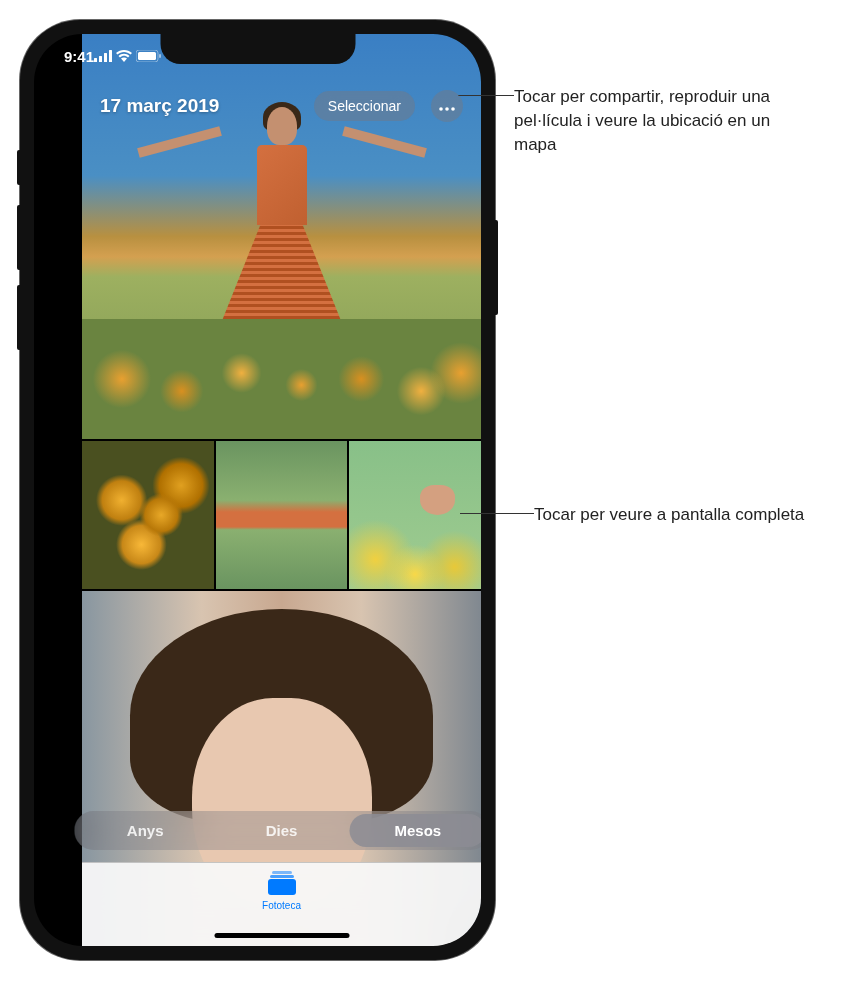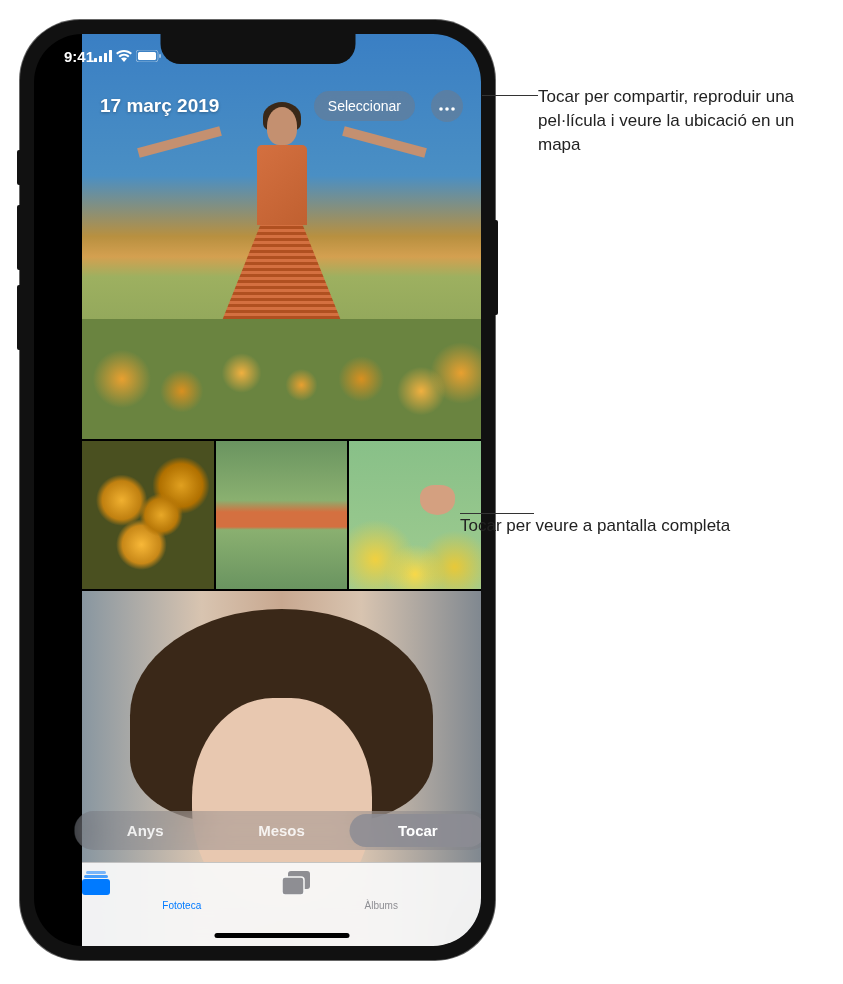--- a/index.html
+++ b/index.html
@@ -372,20 +372,21 @@
       backdrop-filter: blur(20px);
       border-top: 0.5px solid rgba(0,0,0,0.2);
       display: flex;
       padding-top: 6px;
       z-index: 50;
     }
     .tab-item {
       flex: 1;
       display: flex;
       flex-direction: column;
+      align-items: center;
       gap: 3px;
       background: transparent;
       border: none;
       color: #8e8e93;
       cursor: pointer;
     }
     .tab-item.active {
       color: #007aff;
     }
     .tab-icon {
@@ -499,53 +500,44 @@
                     <circle cx="8" cy="2" r="1.8" fill="#fff"></circle>
                     <circle cx="14" cy="2" r="1.8" fill="#fff"></circle>
                   </svg>
               </span>
             </button>
           </div>
         </div>
 
         <div class="segment-control">
           <button class="segment">Anys</button>
-          <button class="segment">Mesos</button>
-          <button class="segment active">Tocar</button>
+          <button class="segment">Dies</button>
+          <button class="segment active">Mesos</button>
         </div>
 
         <div class="tab-bar">
           <button class="tab-item active">
             <span class="tab-icon">
               <svg width="28" height="24" viewBox="0 0 28 24">
                   <rect x="4" y="0" width="20" height="3" rx="1.5" fill="currentColor" opacity="0.5"></rect>
                   <rect x="2" y="4" width="24" height="3" rx="1.5" fill="currentColor" opacity="0.7"></rect>
                   <rect x="0" y="8" width="28" height="16" rx="3" fill="currentColor"></rect>
                 </svg>
             </span>
             <span class="tab-label">Fototeca</span>
           </button>
-          <button class="tab-item">
-            <span class="tab-icon">
-              <svg width="28" height="24" viewBox="0 0 28 24">
-                  <rect x="6" y="0" width="22" height="18" rx="3" fill="currentColor"></rect>
-                  <rect x="0" y="6" width="22" height="18" rx="3" fill="currentColor" stroke="#f8f8f8" stroke-width="1.5"></rect>
-                </svg>
-            </span>
-            <span class="tab-label">Àlbums</span>
-          </button>
         </div>
 
         <div class="home-indicator"></div>
       </div>
     </div>
   </div>
 
-  <div class="callout" style="top:85px; left:482px;">
+  <div class="callout" style="top:85px; left:458px;">
     <div class="callout-line" style="width:56px;"></div>
     <div class="callout-text">Tocar per compartir, reproduir una pel·lícula i veure la ubicació en un mapa</div>
   </div>
 
-  <div class="callout" style="top:503px; left:460px;flex-direction:column;">
+  <div class="callout" style="top:503px; left:460px;">
     <div class="callout-line" style="width:74px;"></div>
     <div class="callout-text">Tocar per veure a pantalla completa</div>
   </div>
 </div>
 
 </body></html>

